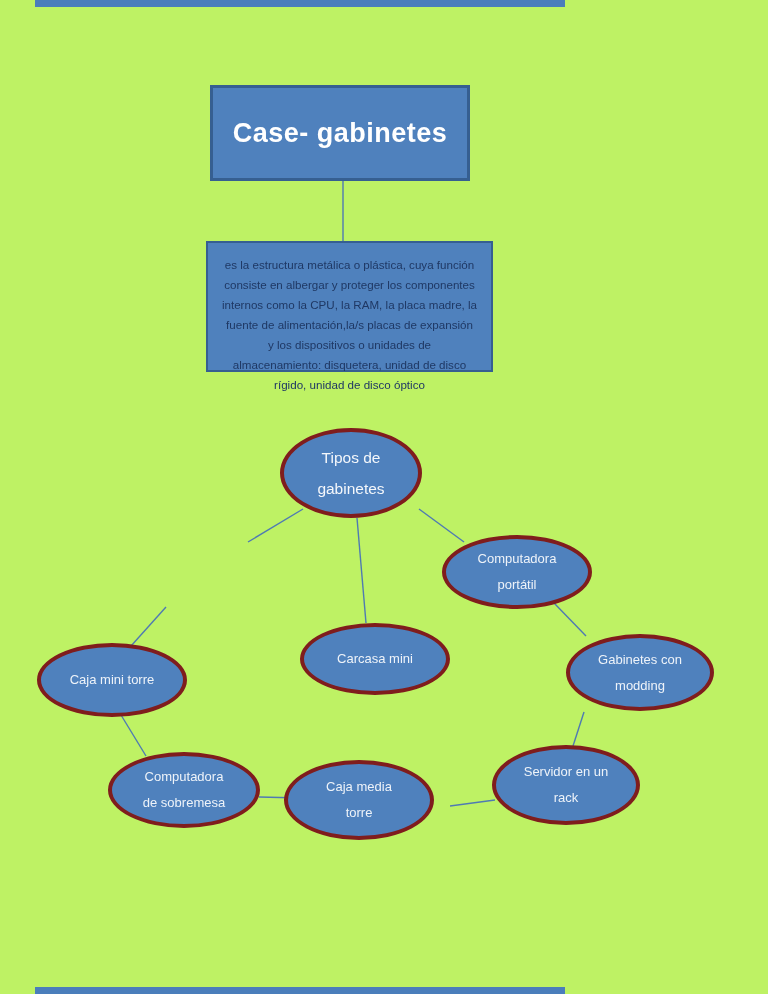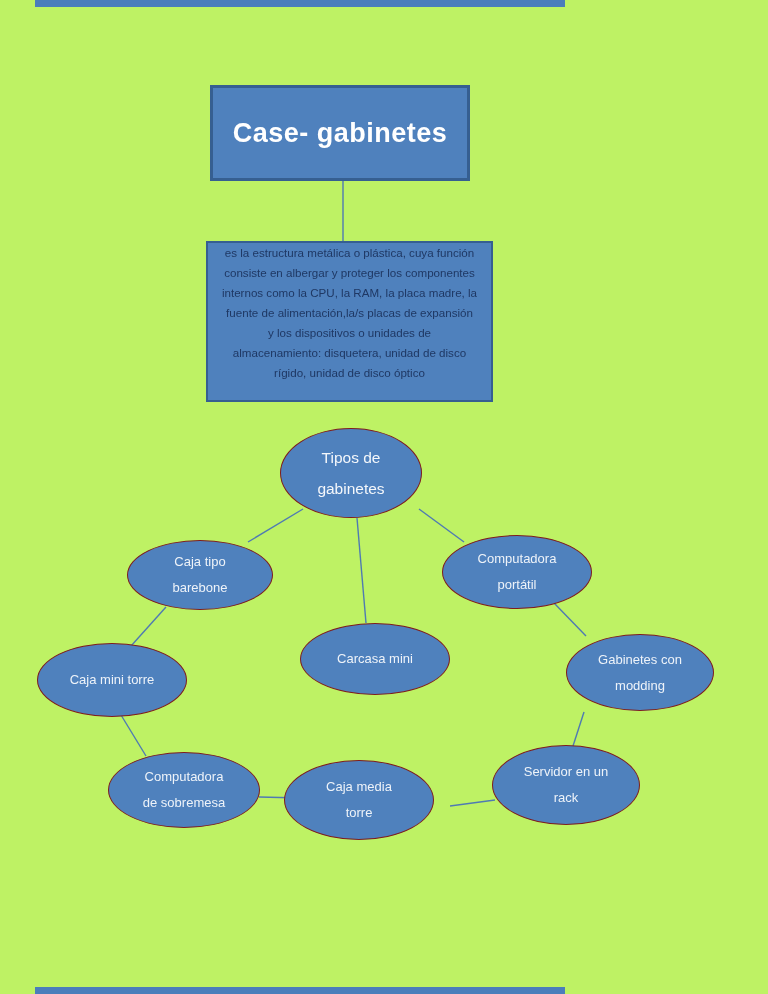--- a/index.html
+++ b/index.html
@@ -43,37 +43,37 @@
     justify-content: center;
     color: #ffffff;
     font-size: 27px;
     font-weight: bold;
     letter-spacing: 0.5px;
   }
 
   #description-box {
     position: absolute;
     left: 206px; top: 241px;
-    width: 287px; height: 161px;
+    width: 287px; height: 131px;
     box-sizing: border-box;
     background: #4f81bd;
     border: 2px solid #365f91;
     color: #1f3864;
     font-size: 11.6px;
     line-height: 20px;
     text-align: center;
-    padding-top: 0;
+    padding-top: 12px;
   }
 
   .node {
     position: absolute;
     box-sizing: border-box;
     border-radius: 50%;
     background: #4f81bd;
-    border: 1px solid #7f1d1d;
+    border: 4px solid #7f1d1d;
     display: flex;
     flex-direction: column;
     align-items: center;
     justify-content: center;
     text-align: center;
     color: #eef3f9;
     font-size: 13px;
     line-height: 26px;
   }
   #node-tipos {
@@ -126,24 +126,20 @@
     <div>y los dispositivos o unidades de</div>
     <div>almacenamiento: disquetera, unidad de disco</div>
     <div>rígido, unidad de disco óptico</div>
   </div>
 
   <div id="node-tipos" class="node">
     <span class="node-line">Tipos de</span>
     <span class="node-line">gabinetes</span>
   </div>
 
-  <div id="node-barebone" class="node">
-    <span class="node-line">Caja tipo</span>
-    <span class="node-line">barebone</span>
-  </div>
 
   <div id="node-portatil" class="node">
     <span class="node-line">Computadora</span>
     <span class="node-line">portátil</span>
   </div>
 
   <div id="node-carcasa" class="node">
     <span class="node-line">Carcasa mini</span>
   </div>
 

